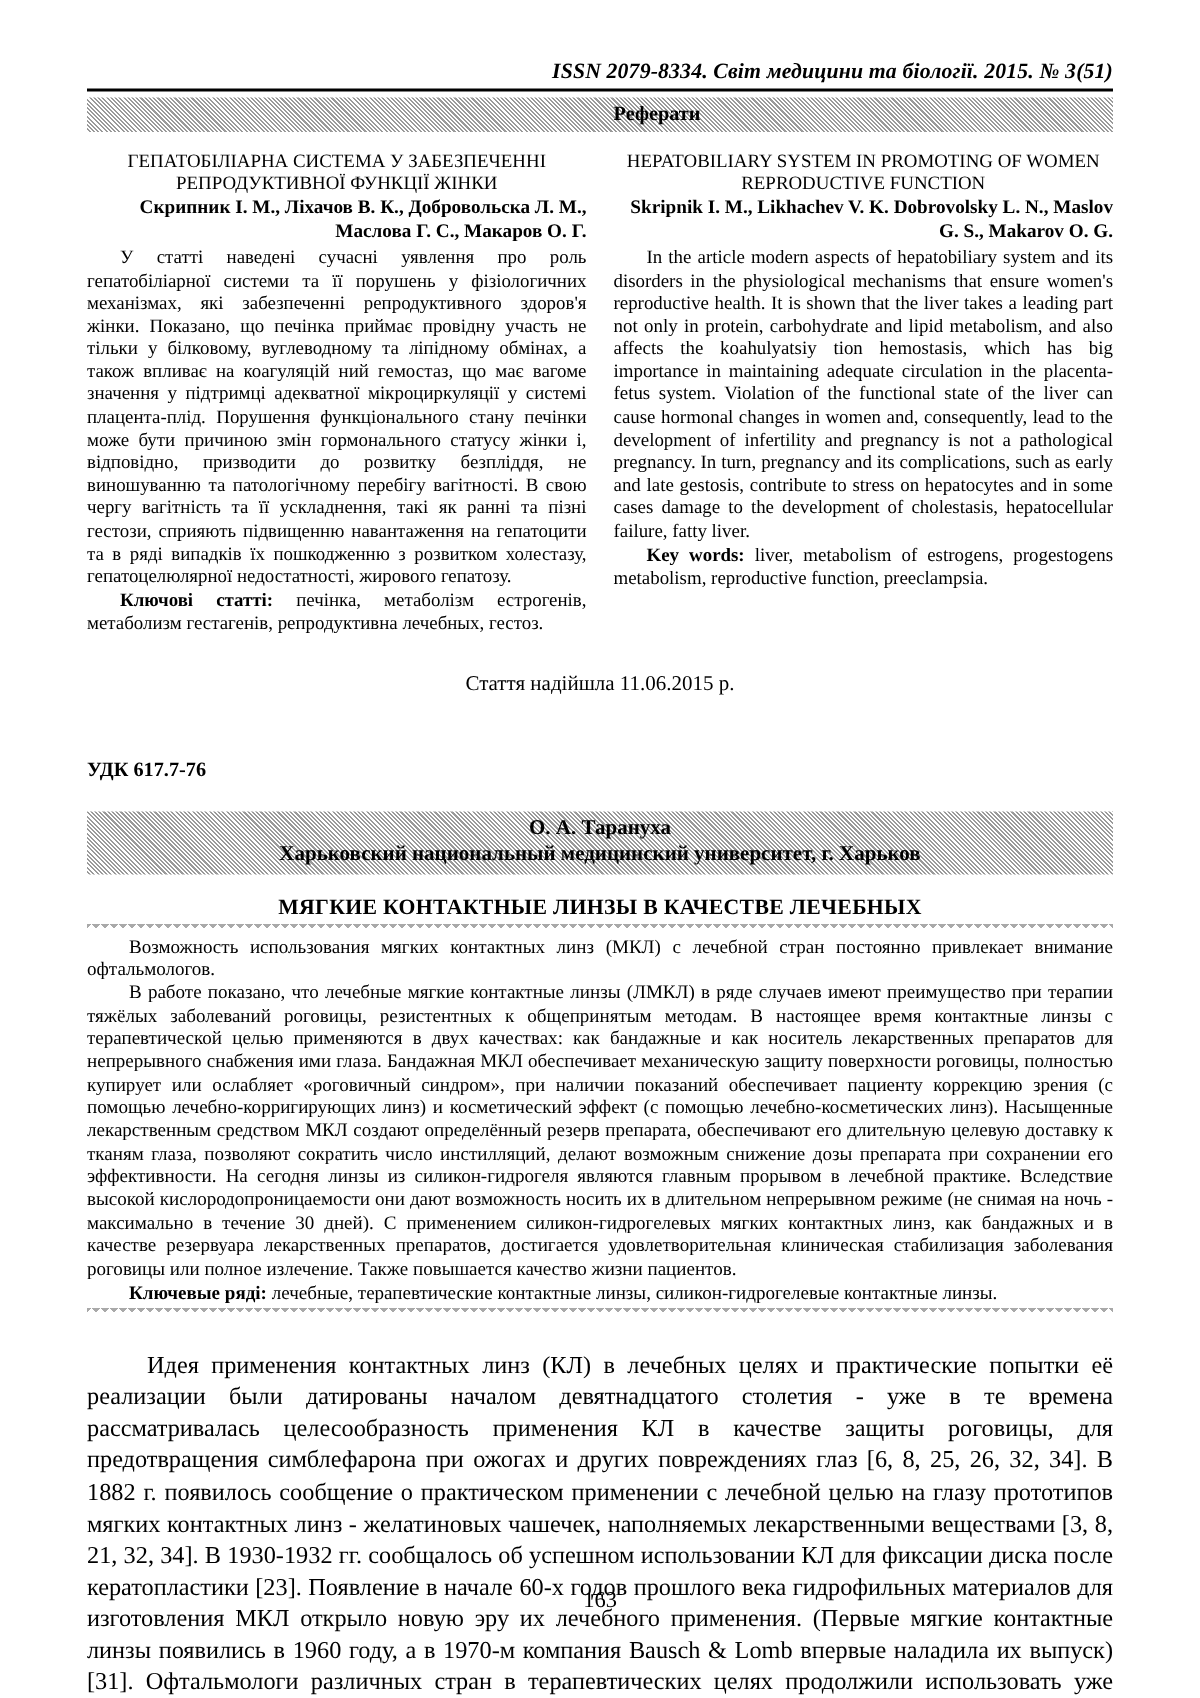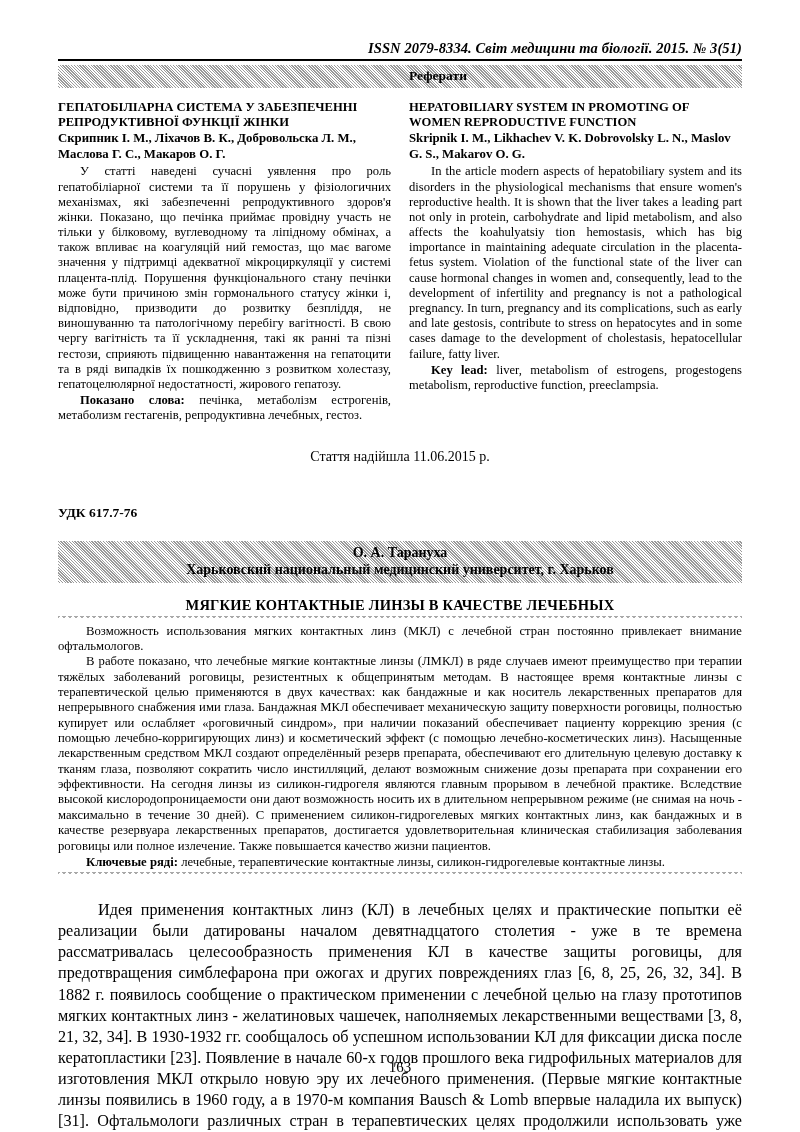--- a/index.html
+++ b/index.html
@@ -75,28 +75,28 @@
   .abs-cols {
     display: flex;
     gap: 18px;
     margin-top: 12px;
   }
   .abs-col {
     width: 333px;
     flex: 0 0 333px;
   }
   .abs-title {
-    text-align: left;
-    font-weight: bold;
+    text-align: center;
+    font-weight: normal;
     font-size: 12.6px;
     line-height: 1.2;
     margin-bottom: 1px;
   }
   .abs-authors {
-    text-align: left;
+    text-align: right;
     font-weight: bold;
     font-size: 12.8px;
     line-height: 1.22;
     margin-bottom: 2px;
   }
   .abs-body {
     text-align: justify;
     font-size: 12.6px;
     line-height: 1.205;
     text-indent: 22px;
@@ -193,28 +193,28 @@
   <div class="banner banner-reports">
     <span>Реферати</span>
   </div>
 
   <div class="abs-cols">
 
     <div class="abs-col">
       <div class="abs-title">ГЕПАТОБІЛІАРНА СИСТЕМА У ЗАБЕЗПЕЧЕННІ РЕПРОДУКТИВНОЇ ФУНКЦІЇ ЖІНКИ</div>
       <div class="abs-authors">Скрипник І. М., Ліхачов В. К., Добровольска Л. М., Маслова Г. С., Макаров О. Г.</div>
       <p class="abs-body">У статті наведені сучасні уявлення про роль гепатобіліарної системи та її порушень у фізіологичних механізмах, які забезпеченні репродуктивного здоров'я жінки. Показано, що печінка приймає провідну участь не тільки у білковому, вуглеводному та ліпідному обмінах, а також впливає на коагуляцій ний гемостаз, що має вагоме значення у підтримці адекватної мікроциркуляції у системі плацента-плід. Порушення функціонального стану печінки може бути причиною змін гормонального статусу жінки і, відповідно, призводити до розвитку безпліддя, не виношуванню та патологічному перебігу вагітності. В свою чергу вагітність та її ускладнення, такі як ранні та пізні гестози, сприяють підвищенню навантаження на гепатоцити та в ряді випадків їх пошкодженню з розвитком холестазу, гепатоцелюлярної недостатності, жирового гепатозу.</p>
-      <p class="abs-keys"><b>Показано слова:</b><span> печінка, метаболізм естрогенів, метаболизм гестагенів, репродуктивна лечебных, гестоз.</span></p>
+      <p class="abs-keys"><b>Ключові статті:</b><span> печінка, метаболізм естрогенів, метаболизм гестагенів, репродуктивна лечебных, гестоз.</span></p>
     </div>
 
     <div class="abs-col">
       <div class="abs-title">HEPATOBILIARY SYSTEM IN PROMOTING OF WOMEN REPRODUCTIVE FUNCTION</div>
       <div class="abs-authors">Skripnik I. M., Likhachev V. K. Dobrovolsky L. N., Maslov G. S., Makarov O. G.</div>
       <p class="abs-body">In the article modern aspects of hepatobiliary system and its disorders in the physiological mechanisms that ensure women's reproductive health. It is shown that the liver takes a leading part not only in protein, carbohydrate and lipid metabolism, and also affects the koahulyatsiy tion hemostasis, which has big importance in maintaining adequate circulation in the placenta-fetus system. Violation of the functional state of the liver can cause hormonal changes in women and, consequently, lead to the development of infertility and pregnancy is not a pathological pregnancy. In turn, pregnancy and its complications, such as early and late gestosis, contribute to stress on hepatocytes and in some cases damage to the development of cholestasis, hepatocellular failure, fatty liver.</p>
-      <p class="abs-keys"><b>Key lead:</b><span> liver, metabolism of estrogens, progestogens metabolism, reproductive function, preeclampsia.</span></p>
+      <p class="abs-keys"><b>Key words:</b><span> liver, metabolism of estrogens, progestogens metabolism, reproductive function, preeclampsia.</span></p>
     </div>
 
   </div>
 
   <div class="submitted">Стаття надійшла 11.06.2015 р.</div>
 
   <div class="udk">УДК 617.7-76</div>
 
   <div class="banner banner-author">
     <span class="ba-name">О. А. Тарануха</span>

